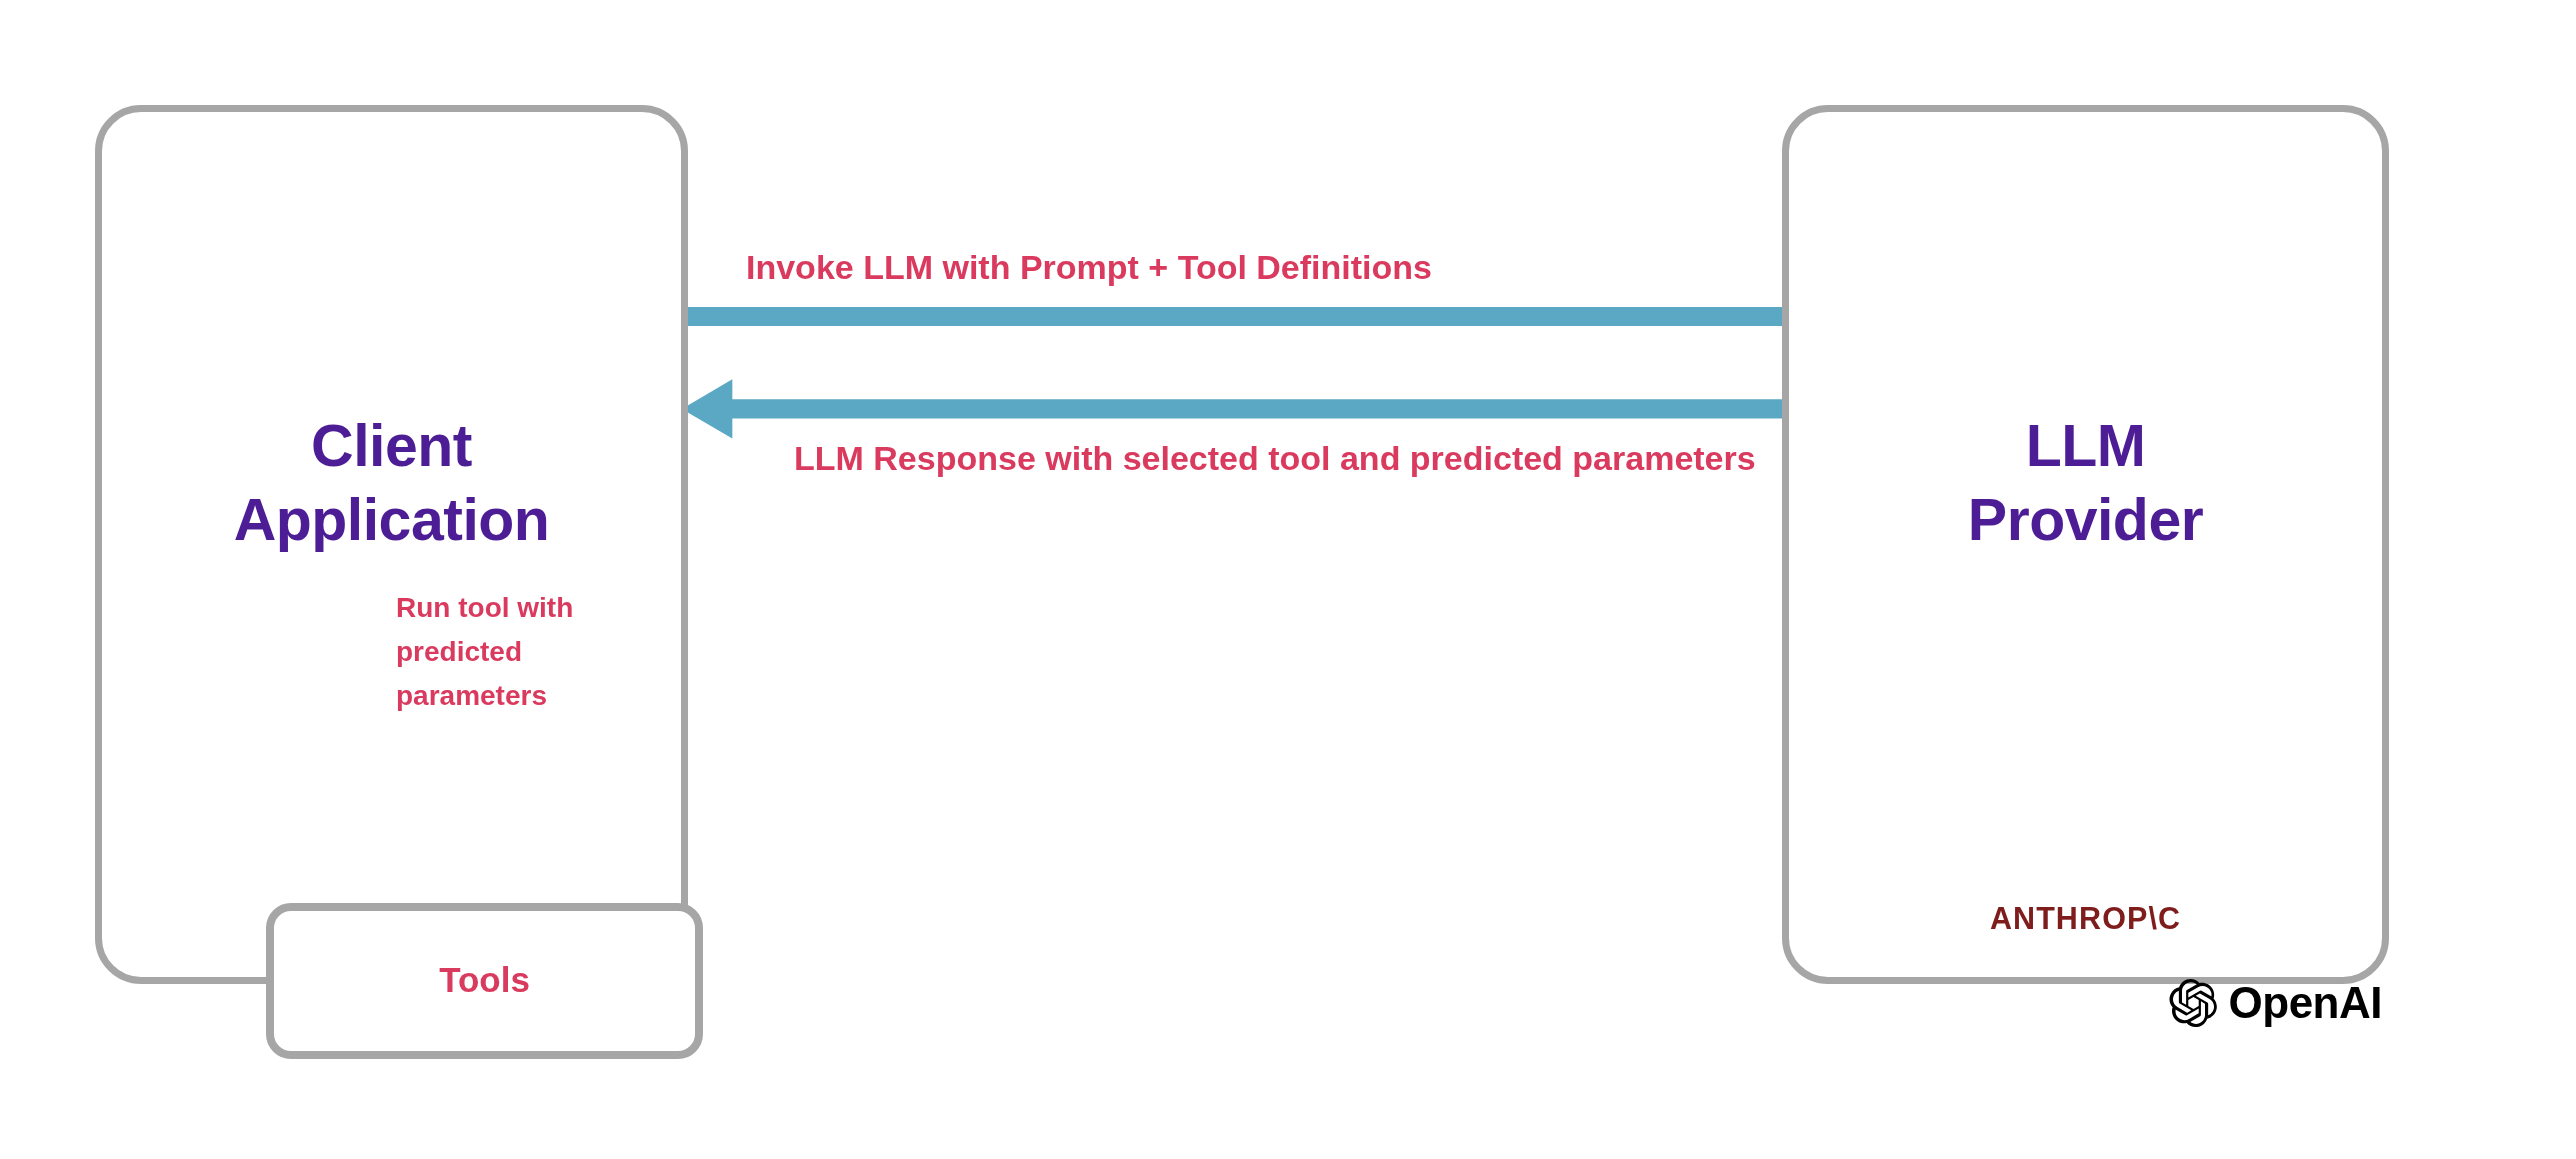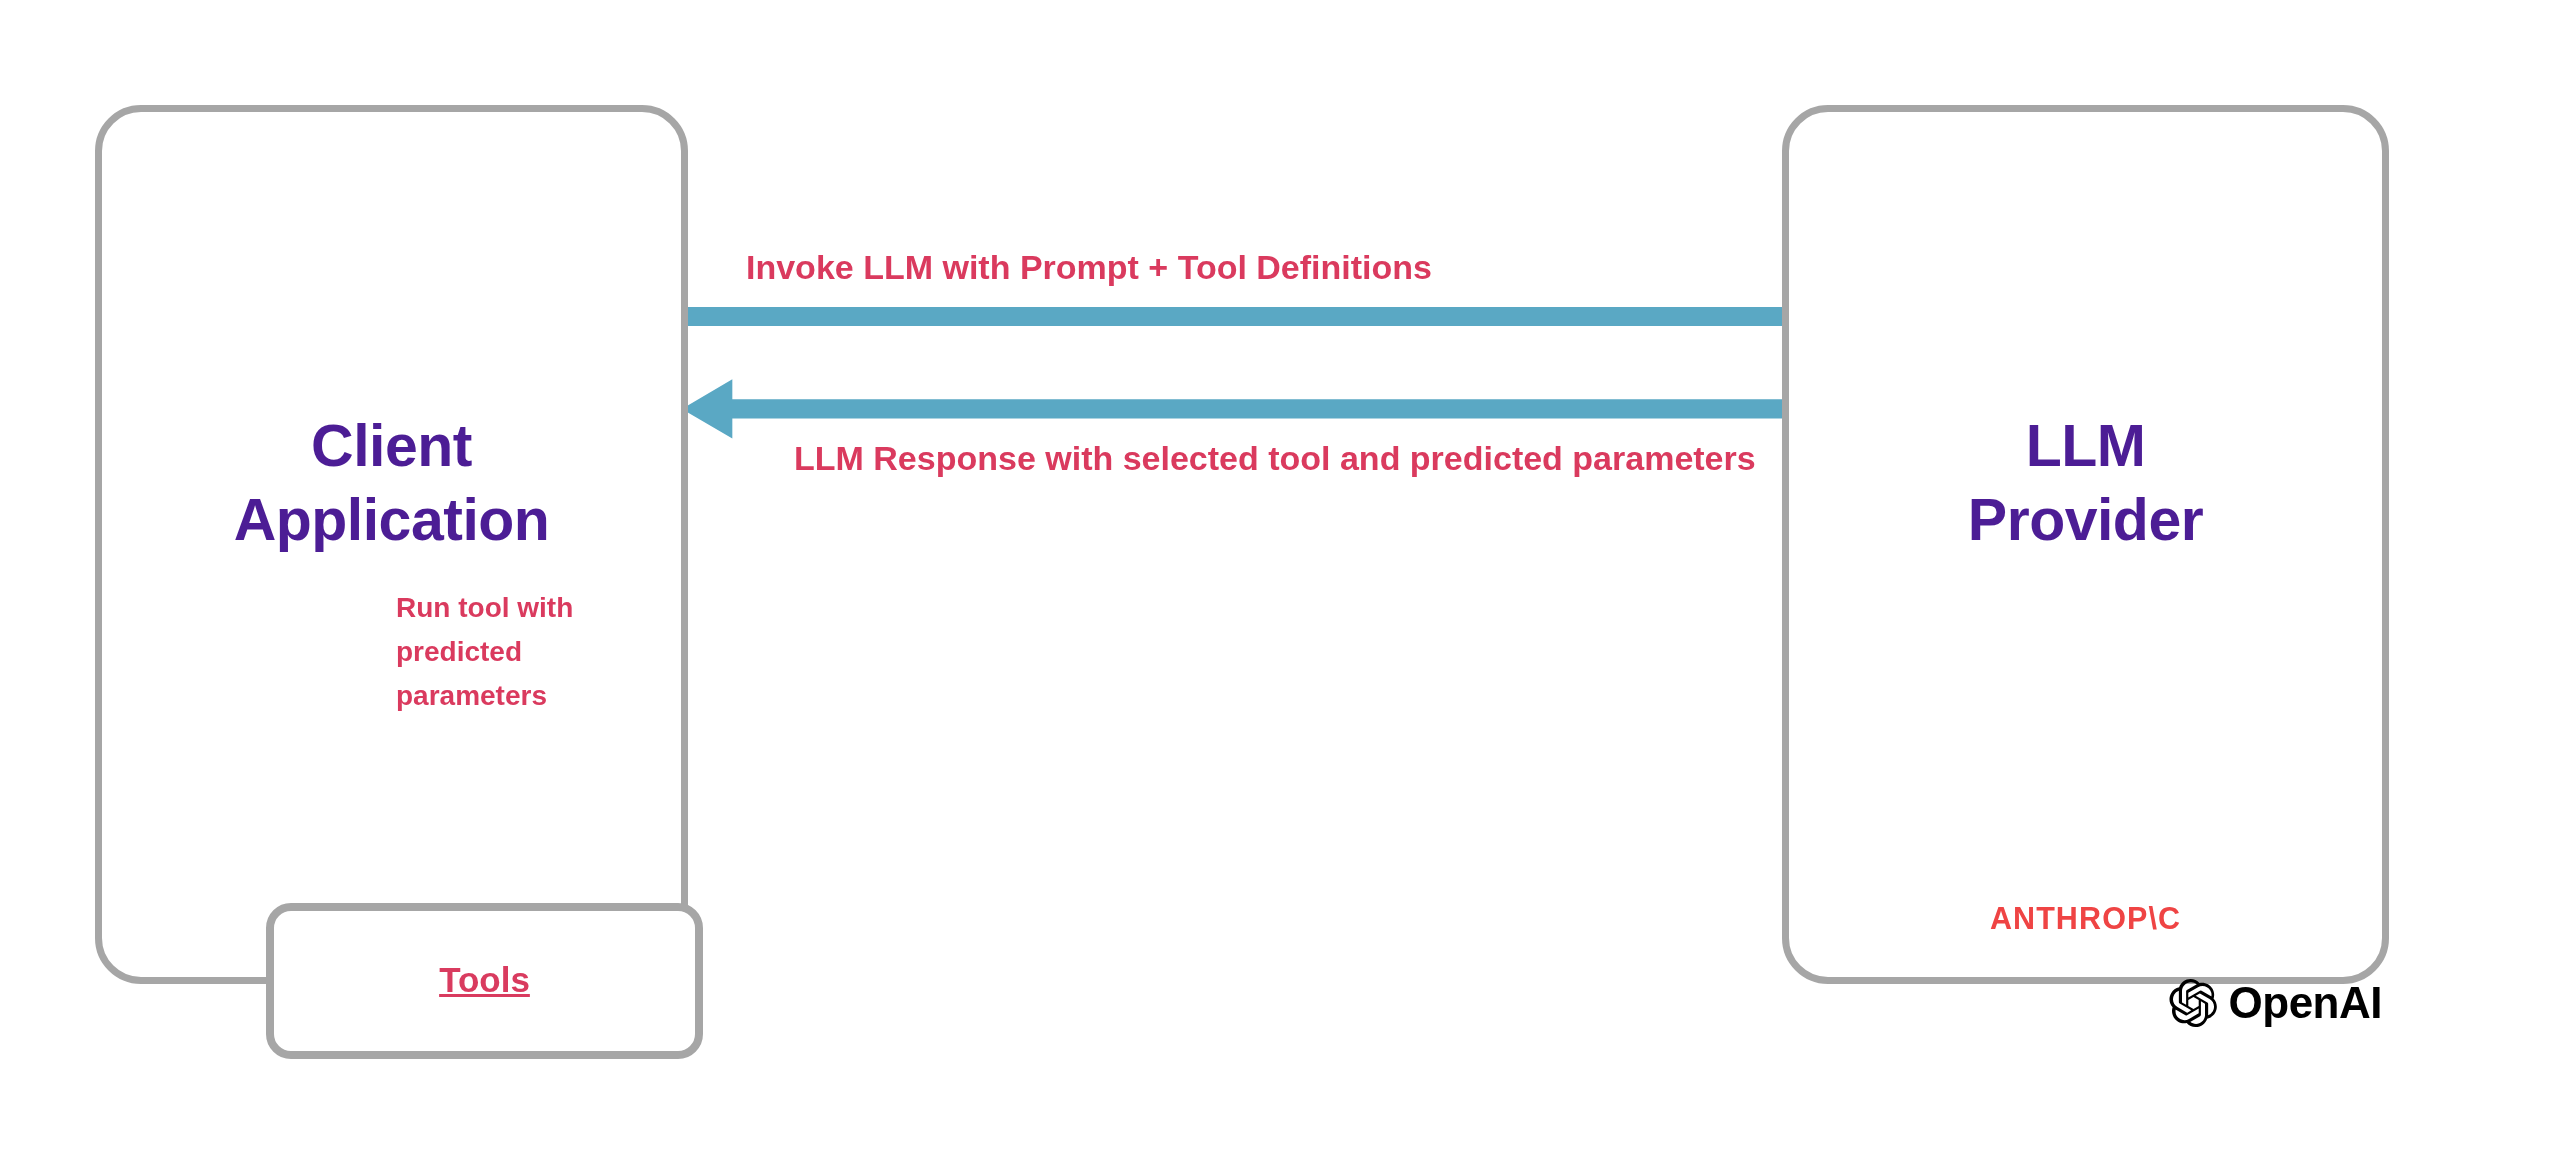--- a/index.html
+++ b/index.html
@@ -73,21 +73,20 @@
   #tools-label {
     position: absolute;
     left: 0;
     top: 48px;
     width: 100%;
     text-align: center;
     color: #d93b5f;
     font-weight: 700;
     font-size: 35px;
     line-height: 42px;
-    text-decoration: underline;
   }
 
   
   .edge-label {
     position: absolute;
     color: #da3a5e;
     font-weight: 700;
   }
   #label-invoke {
     left: 746px;
@@ -123,21 +122,21 @@
     pointer-events: none;
   }
 
   
   #anthropic-mark {
     position: absolute;
     left: 0;
     top: 789px;
     width: 100%;
     text-align: center;
-    color: #ef4444;
+    color: #7f1d1d;
     font-weight: 700;
     font-size: 30.5px;
     letter-spacing: 1.1px;
   }
   #openai-mark {
     position: absolute;
     left: 0;
     top: 866px;
     width: 100%;
     display: flex;

